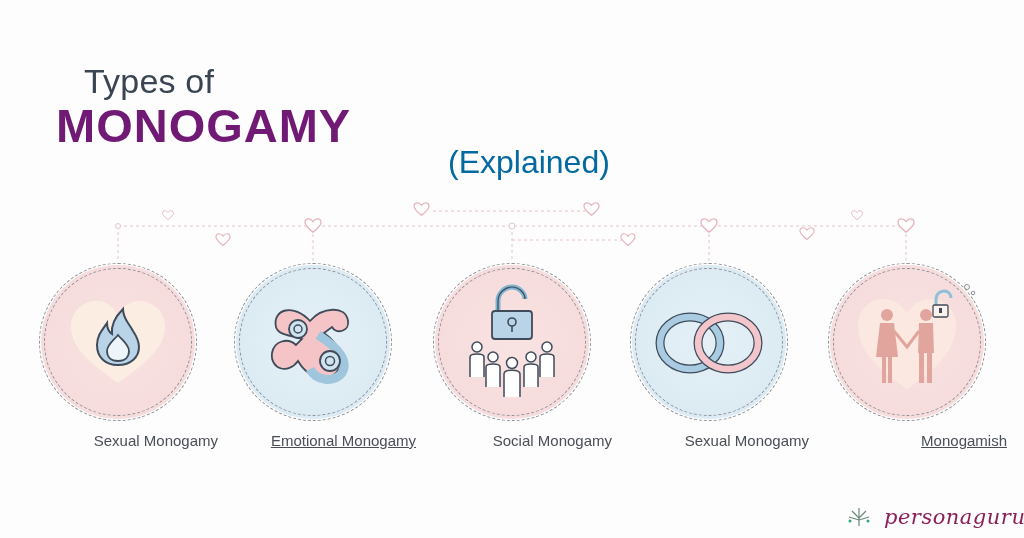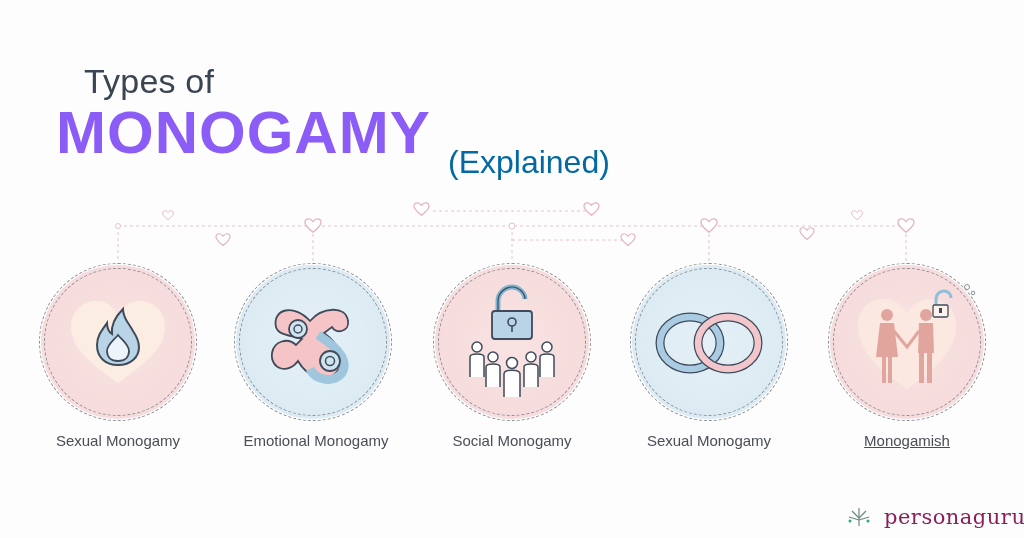--- a/index.html
+++ b/index.html
@@ -7,48 +7,48 @@
     width:1024px; height:538px; overflow:hidden; position:relative;
     background:#fdfdfd;
     font-family:"Liberation Sans", sans-serif;
   }
   .title-small {
     position:absolute; left:58px; top:62px;
     font-size:34px; color:#3a4452; letter-spacing:0.2px;margin-left:26px;
   }
   .title-big {
     position:absolute; left:56px; top:98px;
-    font-size:60px; font-weight:bold; color:#8b5cf6; letter-spacing:1px;
+    font-size:47px; font-weight:bold; color:#701a75; letter-spacing:1px;
   }
   .title-sub {
     position:absolute; left:448px; top:144px;
     font-size:32px; color:#0369a1;
   }
   svg.lines { position:absolute; left:0; top:0; }
   .circle {
     position:absolute; width:154px; height:154px; border-radius:50%;
     top:265px;
   }
   .circle.pink { background: radial-gradient(circle, #f9e3e2 0%, #f6dcdc 70%, #f3d6d6 100%); }
   .circle.blue { background: radial-gradient(circle, #e4f0f6 0%, #dcebf3 70%, #d6e7f0 100%); }
   .circle .ring1, .circle .ring2 {
     position:absolute; border-radius:50%; border:1.5px dashed #8d8f96;
   }
   .circle .ring1 { inset:-2px; }
   .circle .ring2 { inset:3px; }
   .circle svg { position:absolute; left:0; top:0; }
   .label {
-    position:absolute; top:432px; width:200px; text-align:center;
+    position:absolute; top:432px; width:200px; text-align:right;
     font-size:15px; color:#4a4f57;
   }
   .brand {
     position:absolute; left:846px; top:505px; display:flex; align-items:center; gap:12px;
   }
   .brand-text {
-    font-family:"DejaVu Serif", serif; font-size:21px; color:#8a1f5a;
+    font-family:"DejaVu Serif", serif; font-style:italic; font-size:21px; color:#8a1f5a;
     letter-spacing:0.5px;
   }
 </style>
 </head>
 <body>
 
 <div class="title-small">Types of</div>
 <div class="title-big">MONOGAMY</div>
 <div class="title-sub">(Explained)</div>
 
@@ -98,21 +98,21 @@
     <div class="ring2"></div>
   <svg width="154" height="154">
     <path d="M40 62 C36 44 58 38 74 56 C86 42 110 40 112 56 C114 66 100 70 96 62 L88 68 C102 78 112 96 100 108 C88 120 70 110 62 96 C52 110 34 104 36 88 C38 76 52 72 60 80 L66 74 C54 70 42 70 40 62 Z" fill="#f4c4c6" stroke="#3f4a5a" stroke-width="1.8"></path>
     <path d="M82 70 C98 80 114 94 106 108 C98 118 80 116 74 104" fill="none" stroke="#9fc6dd" stroke-width="9"></path>
     <circle cx="62" cy="64" r="9" fill="#cfe4ef" stroke="#3f4a5a" stroke-width="1.8"></circle>
     <circle cx="62" cy="64" r="4" fill="none" stroke="#3f4a5a" stroke-width="1.5"></circle>
     <circle cx="94" cy="96" r="10" fill="#cfe4ef" stroke="#3f4a5a" stroke-width="1.8"></circle>
     <circle cx="94" cy="96" r="4.5" fill="none" stroke="#3f4a5a" stroke-width="1.5"></circle>
   </svg>
 </div>
-<div class="label" style="left:216px;">Emotional Monogamy</div>
+<div class="label" style="left:216px;text-decoration:underline;">Emotional Monogamy</div>
 
 <div class="circle pink" style="left:435px;">
   <div class="ring1"></div>
     <div class="ring2"></div>
   <svg width="154" height="154">
     <path d="M63 48 L63 36 C63 28 70 22 77 22 C84 22 90 28 90 34" fill="none" stroke="#7fb3cf" stroke-width="5"></path>
     <path d="M63 48 L63 36 C63 28 70 22 77 22 C84 22 90 28 90 34" fill="none" stroke="#3f4a5a" stroke-width="1.2"></path>
     <rect x="57" y="46" width="40" height="28" rx="3" fill="#b8d4e6" stroke="#3f4a5a" stroke-width="1.8"></rect>
     <circle cx="77" cy="57" r="4" fill="none" stroke="#3f4a5a" stroke-width="1.6"></circle>
     <line x1="77" y1="61" x2="77" y2="67" stroke="#3f4a5a" stroke-width="1.6"></line>

